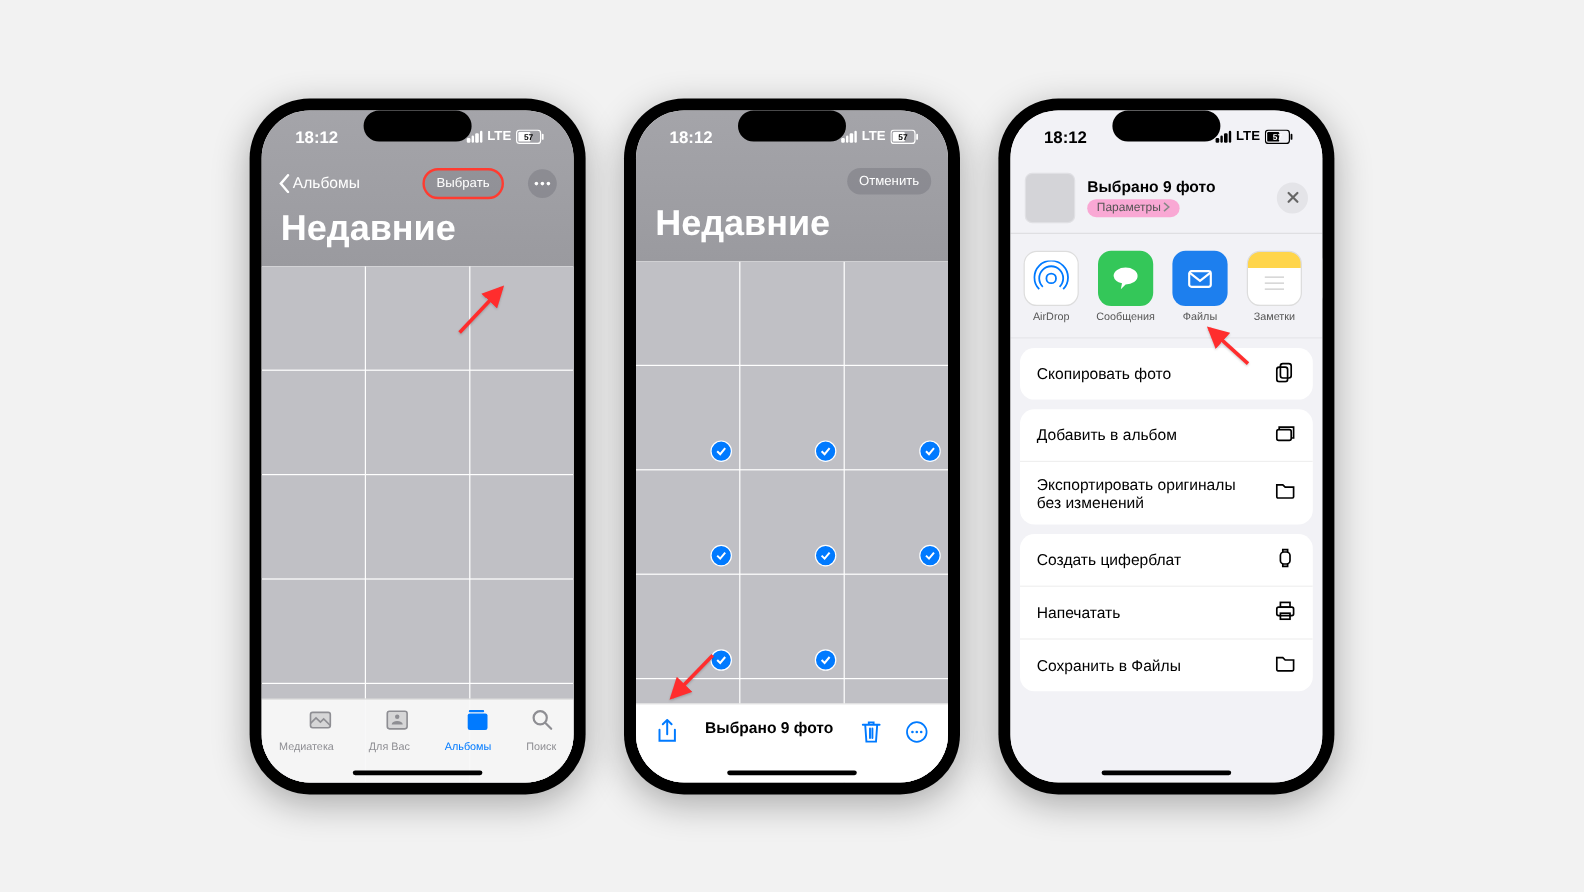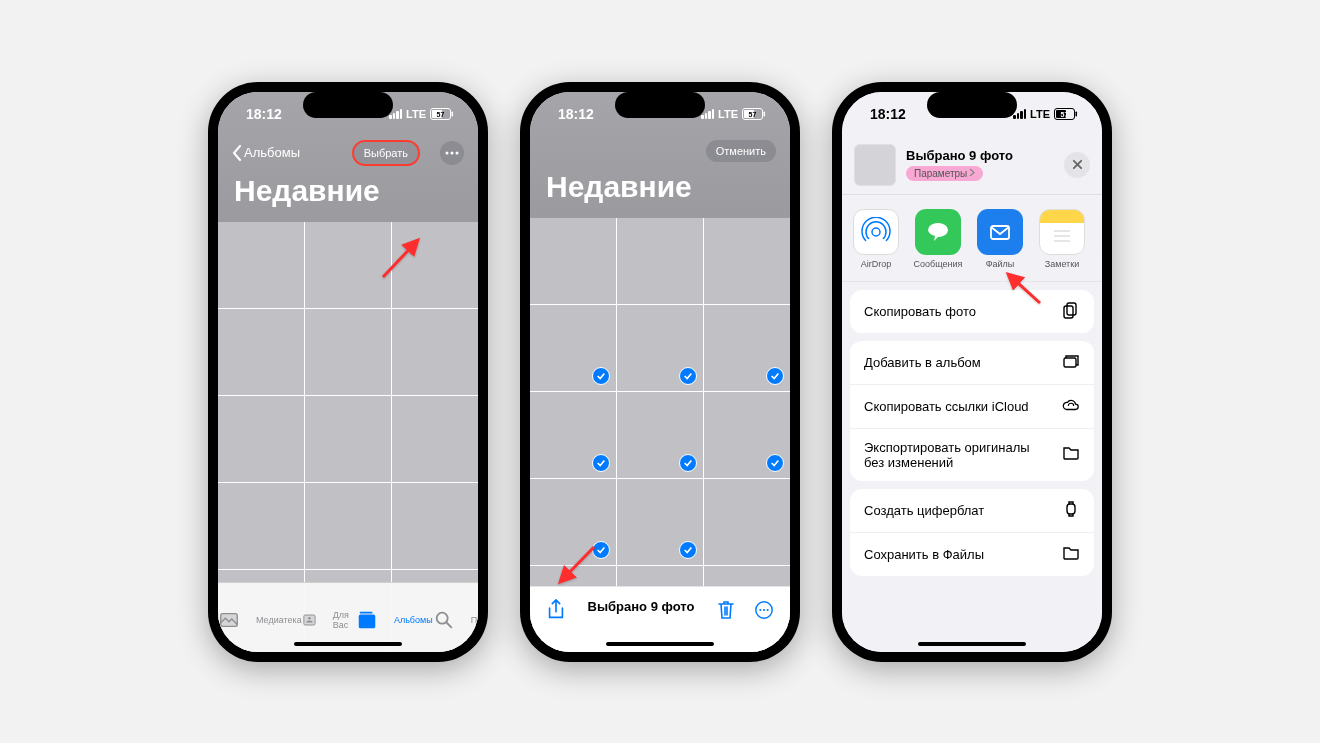--- a/index.html
+++ b/index.html
@@ -112,21 +112,21 @@
 }
 .check-mark svg{width:10px;height:10px;stroke:#fff;stroke-width:2;fill:none;}
 
 .tab-bar {
   position:absolute; bottom:0; left:0; right:0;
   height:70px; background: rgba(248,248,248,0.94);
   border-top:0.5px solid rgba(0,0,0,0.15);
   display:flex; justify-content:space-around;
   padding-top:6px;
 }
-.tab-item{ display:flex; flex-direction:row; align-items:center; gap:16px; font-size:9px; color:#8e8e93;}
+.tab-item{ display:flex; flex-direction:column; align-items:flex-end; gap:6px; font-size:9px; color:#8e8e93;}
 .tab-item.active{ color:#007aff; }
 .tab-item svg{width:22px;height:22px;}
 .home-indicator{
   position:absolute; bottom:6px; left:50%; transform:translateX(-50%);
   width:108px; height:4px; border-radius:3px; background:#000;
 }
 
 .selection-bar{
   position:absolute; bottom:0; left:0; right:0;
   height:66px; background:#fff;
@@ -531,40 +531,41 @@
 
       <div class="action-group">
         <div class="action-row">
           <span>Добавить в альбом</span>
           <span class="action-ic"><svg viewBox="0 0 18 18">
                 <rect x="2" y="6" width="12" height="9" rx="1.5" fill="none" stroke="currentColor" stroke-width="1.4"></rect>
                 <path d="M4 6 v-2 h12 v9 h-2" fill="none" stroke="currentColor" stroke-width="1.4"></path>
               </svg></span>
         </div>
         <div class="action-row">
-          <span>Скопировать ссылки iCloud</span>
-          <span class="action-ic"><svg viewBox="0 0 20 14">
-                <path d="M5 12 a4 4 0 0 1 1-8 a5 5 0 0 1 9 2 a3 3 0 0 1 0 6 z" fill="none" stroke="currentColor" stroke-width="1.4"></path>
-                <path d="M7 8 a3 3 0 0 1 6 0" fill="none" stroke="currentColor" stroke-width="1.2"></path>
-              </svg></span>
-        </div>
-        <div class="action-row">
           <span>Экспортировать оригиналы без изменений</span>
           <span class="action-ic"><svg viewBox="0 0 18 16">
                 <path d="M2 3 h5 l2 2 h7 v8 a1 1 0 0 1 -1 1 h-12 a1 1 0 0 1 -1 -1 z" fill="none" stroke="currentColor" stroke-width="1.4"></path>
               </svg></span>
         </div>
       </div>
 
       <div class="action-group">
         <div class="action-row">
           <span>Создать циферблат</span>
           <span class="action-ic"><svg viewBox="0 0 14 18">
                 <rect x="3" y="4" width="8" height="10" rx="3" fill="none" stroke="currentColor" stroke-width="1.4"></rect>
                 <path d="M5 4 v-2 h4 v2 M5 14 v2 h4 v-2" stroke="currentColor" stroke-width="1.4" fill="none"></path>
+              </svg></span>
+        </div>
+        <div class="action-row">
+          <span>Напечатать</span>
+          <span class="action-ic"><svg viewBox="0 0 18 18">
+                <rect x="2" y="6" width="14" height="7" rx="1.5" fill="none" stroke="currentColor" stroke-width="1.4"></rect>
+                <rect x="5" y="2" width="8" height="4" fill="none" stroke="currentColor" stroke-width="1.4"></rect>
+                <rect x="5" y="11" width="8" height="5" fill="none" stroke="currentColor" stroke-width="1.4"></rect>
               </svg></span>
         </div>
         <div class="action-row">
           <span>Сохранить в Файлы</span>
           <span class="action-ic"><svg viewBox="0 0 18 16">
                 <path d="M2 3 h5 l2 2 h7 v8 a1 1 0 0 1 -1 1 h-12 a1 1 0 0 1 -1 -1 z" fill="none" stroke="currentColor" stroke-width="1.4"></path>
               </svg></span>
         </div>
 
       </div>

